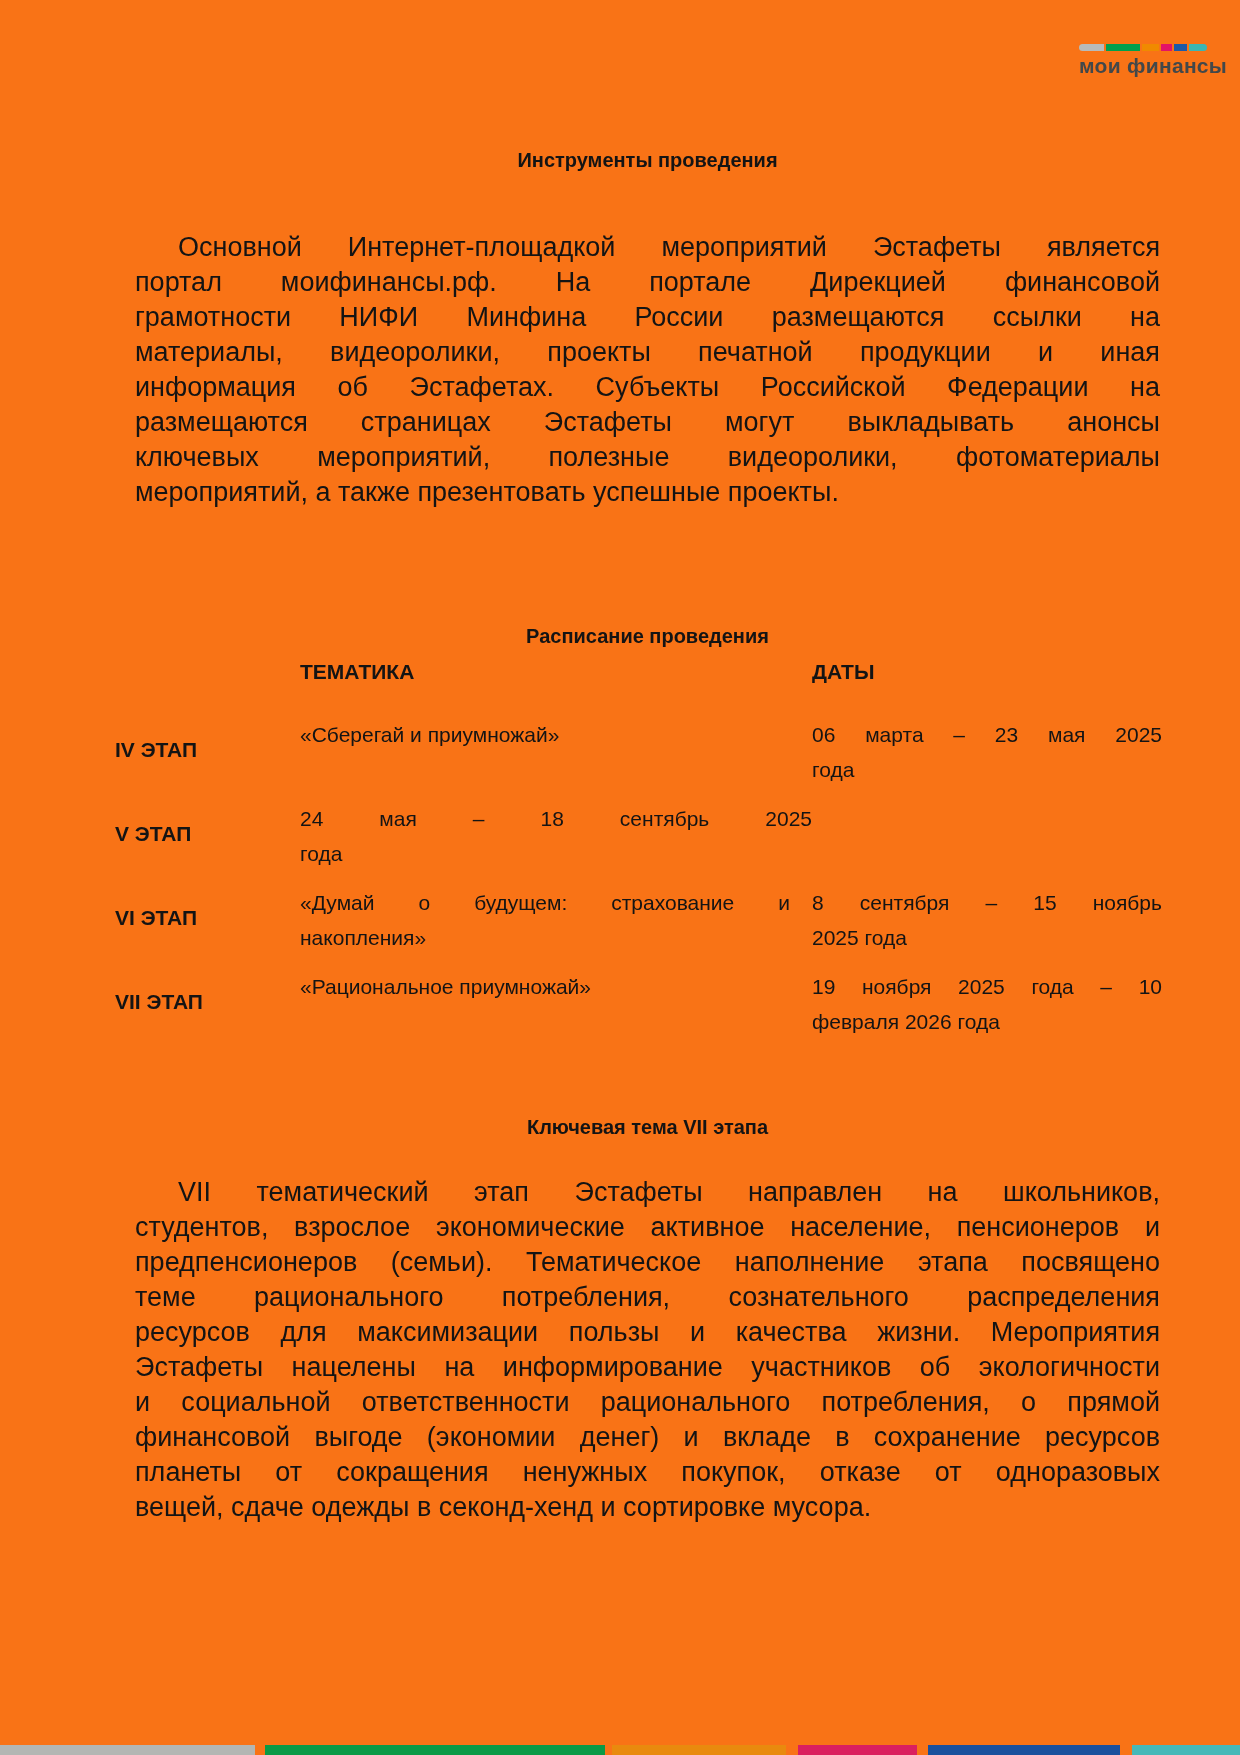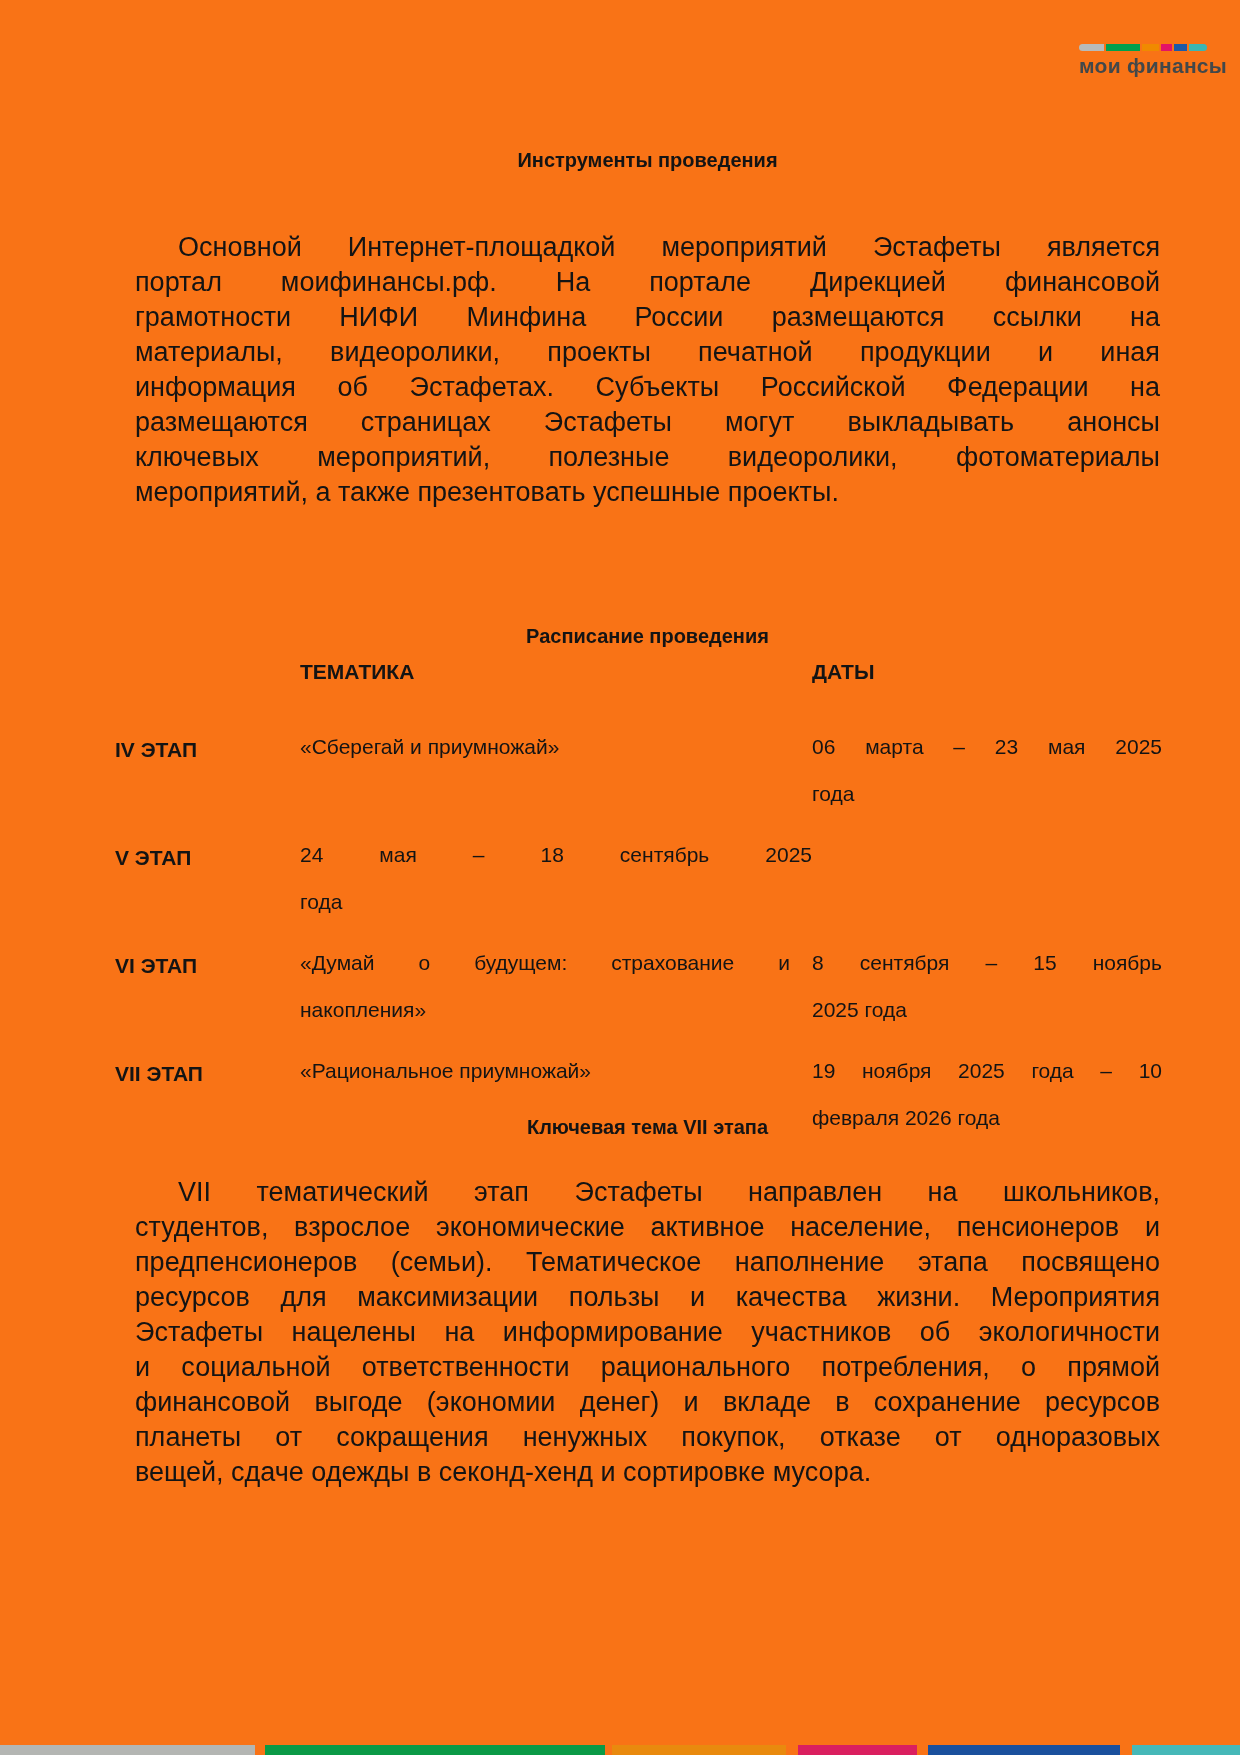--- a/index.html
+++ b/index.html
@@ -36,21 +36,21 @@
   .jl.last{text-align-last:left;}
   .para .jl:first-child{text-indent:43px;}
 
   
   .table{position:absolute;top:654px;left:115px;width:1047px;font-size:21px;line-height:35px;}
   .t-row{display:grid;grid-template-columns:185px 512px 350px;align-items:start;}
   .t-head{margin-bottom:28px;font-weight:bold;}
   .t-body-row{margin-bottom:14px;}
   .stage{font-weight:bold;margin-top:15px;}
   .cell-theme{padding-right:22px;}
-  .cell-theme .jl,.cell-dates .jl{white-space:nowrap;margin-top:12px;}
+  .cell-theme .jl,.cell-dates .jl{white-space:nowrap;}
 
   
   .footer-bar{position:absolute;left:0;bottom:0;width:1240px;height:10px;}
   .footer-bar span{position:absolute;bottom:0;height:10px;display:block;}
   .fs0{left:0;width:255px;}
   .fs1{left:265px;width:340px;}
   .fs2{left:612px;width:174px;}
   .fs3{left:798px;width:119px;}
   .fs4{left:928px;width:192px;}
   .fs5{left:1132px;width:108px;}
@@ -134,20 +134,21 @@
           <div class="jl last">февраля 2026 года</div>
         </div>
     </div>
   </div>
 
   <div class="h h-keytheme">Ключевая тема VII этапа</div>
   <div class="para p-keytheme">
       <div class="jl">VII тематический этап Эстафеты направлен на школьников,</div>
       <div class="jl">студентов, взрослое экономические активное население, пенсионеров и</div>
       <div class="jl">предпенсионеров (семьи). Тематическое наполнение этапа посвящено</div>
+      <div class="jl">теме рационального потребления, сознательного распределения</div>
       <div class="jl">ресурсов для максимизации пользы и качества жизни. Мероприятия</div>
       <div class="jl">Эстафеты нацелены на информирование участников об экологичности</div>
       <div class="jl">и социальной ответственности рационального потребления, о прямой</div>
       <div class="jl">финансовой выгоде (экономии денег) и вкладе в сохранение ресурсов</div>
       <div class="jl">планеты от сокращения ненужных покупок, отказе от одноразовых</div>
       <div class="jl last">вещей, сдаче одежды в секонд-хенд и сортировке мусора.</div>
     </div>
 
   <div class="footer-bar">
     <span class="fs0" style="background: rgb(180, 182, 179);"></span>

